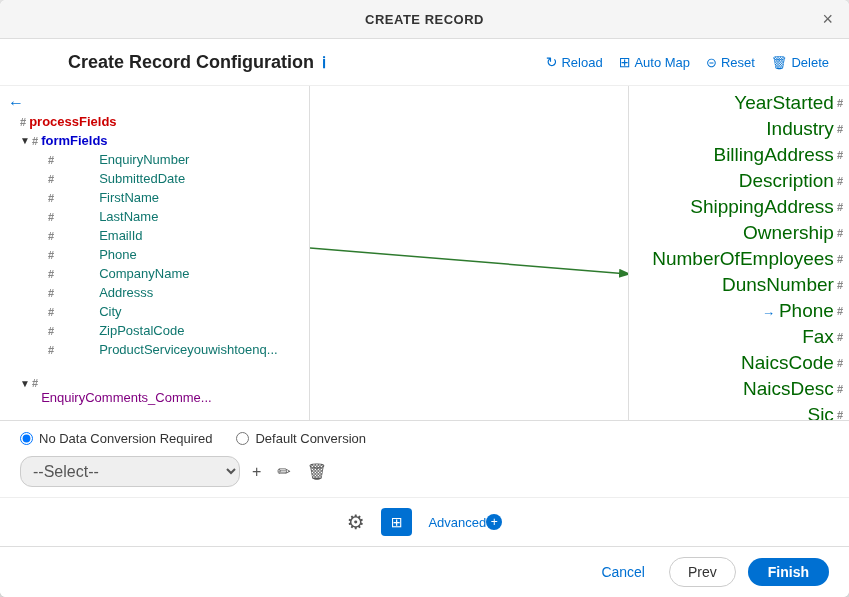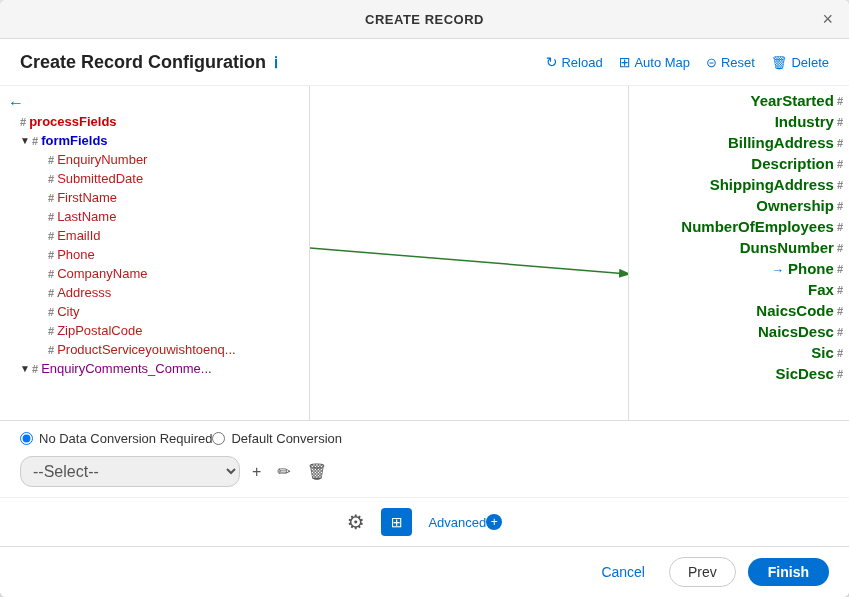--- a/index.html
+++ b/index.html
@@ -2,44 +2,44 @@
 <html><head>
   <meta charset="utf-8">
   <style>
     * { box-sizing: border-box; margin: 0; padding: 0; }
     body { font-family: Arial, sans-serif; font-size: 13px; background: #f0f0f0; display: flex; justify-content: center; align-items: center; min-height: 100vh; }
     .modal { width: 849px; height: 597px; background: #fff; border-radius: 6px; box-shadow: 0 4px 20px rgba(0,0,0,0.3); display: flex; flex-direction: column; overflow: hidden; }
     .modal-header { background: #f5f5f5; border-bottom: 1px solid #ddd; padding: 10px 16px; display: flex; justify-content: space-between; align-items: center; }
     .modal-title { font-size: 13px; font-weight: 600; color: #333; letter-spacing: 0.5px; }
     .close-btn { background: none; border: none; cursor: pointer; font-size: 18px; color: #666; line-height: 1; }
     .config-header { padding: 12px 20px; display: flex; align-items: center; justify-content: space-between; border-bottom: 1px solid #eee; }
-    .config-title { font-size: 18px; font-weight: 600; color: #222; display: flex; align-items: center; gap: 8px; }
+    .config-title { font-size: 18px; font-weight: 600; color: #222; display: flex; align-items: center; gap: 8px; margin-left: 48px; }
     .info-icon { color: #0070d2; font-size: 16px; cursor: pointer; }
     .header-actions { display: flex; align-items: center; gap: 16px; }
     .action-btn { background: none; border: none; cursor: pointer; color: #0070d2; font-size: 13px; display: flex; align-items: center; gap: 4px; }
     .tree-canvas-area { display: flex; flex: 1; overflow: hidden; position: relative; }
     .left-panel { width: 310px; border-right: 1px solid #ddd; overflow-y: auto; padding: 4px 0; background: #fff; }
     .center-canvas { flex: 1; position: relative; background: #fff; border-right: 1px solid #ddd; overflow: hidden; }
     .right-panel { width: 220px; overflow-y: auto; padding: 4px 0; background: #fff; }
     .back-arrow { color: #0070d2; font-size: 16px; cursor: pointer; }
     .tree-item { display: flex; align-items: center; padding: 2px 4px 2px 8px; cursor: default; white-space: nowrap; }
     .tree-item .toggle { width: 12px; color: #666; font-size: 10px; cursor: pointer; }
     .tree-item .hash-icon { color: #888; font-size: 11px; margin-right: 3px; font-weight: bold; }
     .tree-item .item-label { font-size: 13px; }
     .item-process { color: #c00; font-weight: 600; }
     .item-form { color: #00c; font-weight: 600; }
-    .item-field { color: #b91c1c; }
-    .item-enquiry { color: #800080; }
+    .item-field { color: #0f766e; margin-left: 42px; }
+    .item-enquiry { color: #800080; margin-top: 29px; }
     .indent-1 { padding-left: 20px; }
     .indent-2 { padding-left: 36px; }
     .right-item { display: flex; align-items: center; justify-content: flex-end; padding: 2px 6px; white-space: nowrap; }
-    .right-item .field-name { font-size: 15px; color: #060; font-weight: bold; }
+    .right-item .field-name { font-size: 19px; color: #060; }
     .right-item .hash-icon { color: #888; font-size: 11px; margin-left: 3px; font-weight: bold; }
     .bottom-bar { border-top: 1px solid #ddd; padding: 10px 20px; background: #fff; }
-    .radio-row { display: flex; align-items: flex-start; margin-bottom: 10px; }
+    .radio-row { display: flex; align-items: flex-start; gap: 24px; margin-bottom: 10px; }
     .radio-item { display: flex; align-items: center; gap: 6px; font-size: 13px; color: #333; cursor: pointer; }
     .select-row { display: flex; align-items: center; gap: 8px; }
     .select-row select { width: 220px; padding: 5px 8px; border: 1px solid #ccc; border-radius: 12px; font-size: 16px; color: #555; }
     .icon-btn { background: none; border: none; cursor: pointer; color: #555; font-size: 16px; padding: 4px; }
     .footer-icons { padding: 10px 20px; display: flex; justify-content: center; align-items: center; gap: 16px; border-top: 1px solid #eee; }
     .gear-btn { background: none; border: none; cursor: pointer; font-size: 20px; color: #555; }
     .blue-box-btn { background: #0070d2; border: none; cursor: pointer; border-radius: 4px; padding: 6px 10px; color: #fff; font-size: 14px; }
     .advanced-btn { background: none; border: none; cursor: pointer; color: #0070d2; font-size: 13px; display: flex; align-items: center; gap: 0; }
     .modal-footer { border-top: 1px solid #ddd; padding: 10px 20px; display: flex; justify-content: flex-end; align-items: center; gap: 12px; background: #fff; }
     .cancel-btn { background: none; border: none; cursor: pointer; color: #0070d2; font-size: 14px; padding: 6px 12px; }

